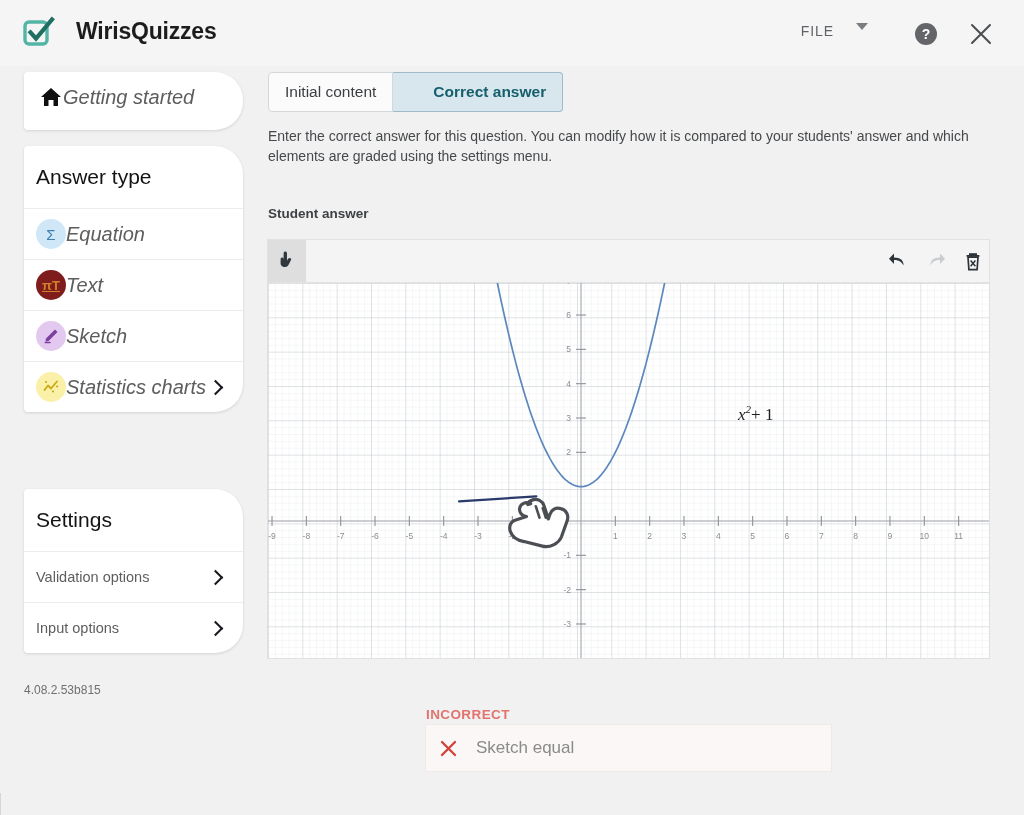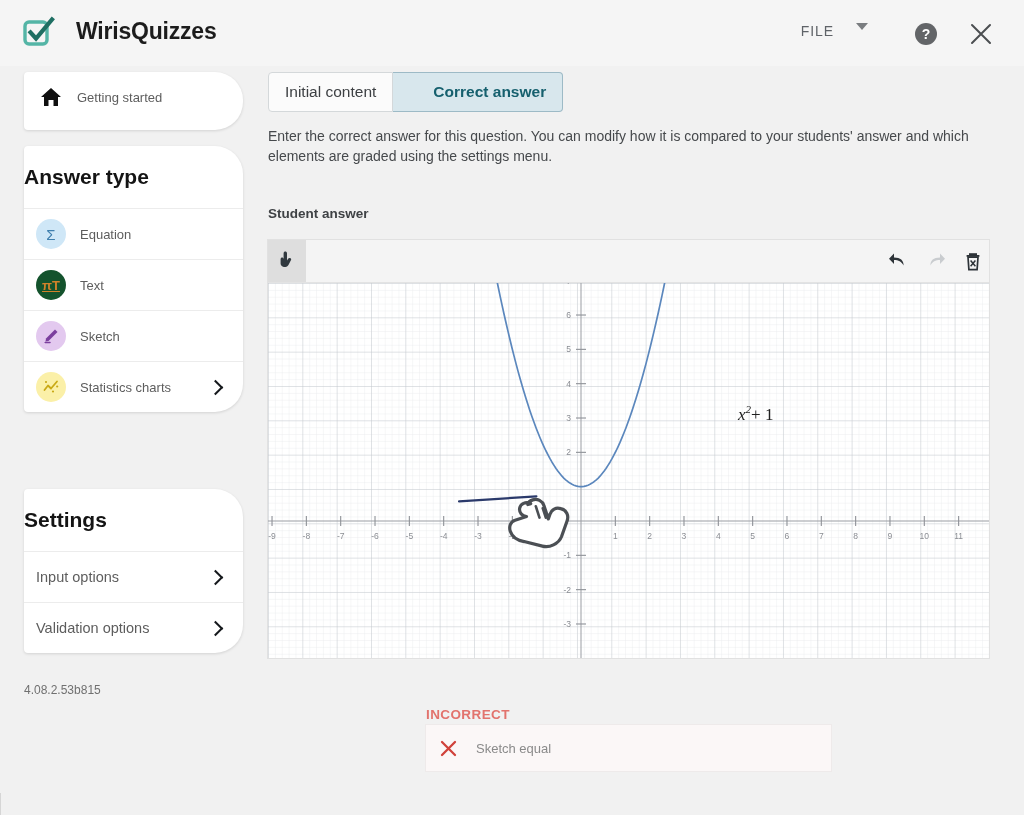--- a/index.html
+++ b/index.html
@@ -105,44 +105,44 @@
     align-items: center;
     height: 50px;
     padding-left: 12px;
     border-top: 1px solid #ececec;
     cursor: pointer;
     position: relative;
   }
   .nav-row:first-child { border-top: none; }
   .nav-row.selected { background: #d7e9e7; }
   .nav-label {
-    font-size: 13px;
+    font-size: 20px;
     color: #5d5d5d;
-    margin-left: 14px;
+    font-style: italic;
   }
   .nav-row.selected .nav-label { color: #20706b; font-weight: bold; }
   .card-head {
     height: 62px;
     display: flex;
     align-items: center;
-    padding-left: 0;
+    padding-left: 12px;
     font-size: 21px;
-    font-weight: bold;
+    font-weight: normal;
     color: #141414;
   }
   .icon-circle {
     width: 30px; height: 30px;
     border-radius: 50%;
     display: flex;
     align-items: center;
     justify-content: center;
     flex: none;
   }
   .icon-eq   { background: #cfe7f7; color: #3f7fae; font-size: 15px; }
-  .icon-text { background: #14532d; color: #d2822a; font-size: 13px; font-weight: bold; text-decoration: underline;}
+  .icon-text { background: #7f1d1d; color: #d2822a; font-size: 13px; font-weight: bold; text-decoration: underline;}
   .icon-plot { background: #bfe8ce; }
   .icon-sketch { background: #e3c9ef; }
   .icon-stats { background: #fbf0a8; }
   .home-ico { width: 24px; height: 24px; margin-left: 3px; }
   .chev {
     position: absolute;
     right: 22px;
     width: 9px; height: 9px;
     border-top: 2.6px solid #15181c;
     border-right: 2.6px solid #15181c;
@@ -295,21 +295,21 @@
     box-sizing: border-box;
     display: flex;
     align-items: center;
   }
   .feedback-x {
     margin-left: 14px;
     width: 17px; height: 17px;
   }
   .feedback-text {
     margin-left: 19px;
-    font-size: 13px;
+    font-size: 17px;
     color: #8a8a8a;
   }
 </style>
 </head>
 <body>
 
 <div id="app">
 
   <div class="header">
     <div class="logo-mark">
@@ -387,25 +387,25 @@
           </svg>
         </span>
         <span class="nav-label">Statistics charts</span>
         <span class="chev"></span>
       </div>
     </div>
 
     <div class="card card-settings">
       <div class="card-head">Settings</div>
       <div class="settings-row">
+        <span class="settings-label">Validation options</span>
+        <span class="chev"></span>
+      </div>
+      <div class="settings-row">
         <span class="settings-label">Input options</span>
-        <span class="chev"></span>
-      </div>
-      <div class="settings-row">
-        <span class="settings-label">Validation options</span>
         <span class="chev"></span>
       </div>
     </div>
 
     <div class="version">4.08.2.53b815</div>
     <div class="left-edge-line"></div>
   </div>
 
   <div class="main">
 

